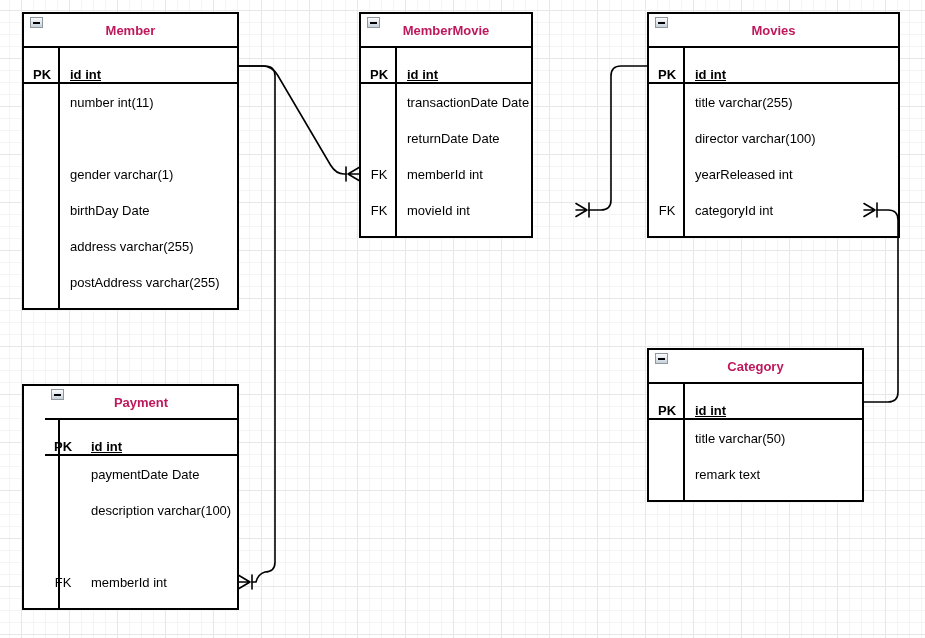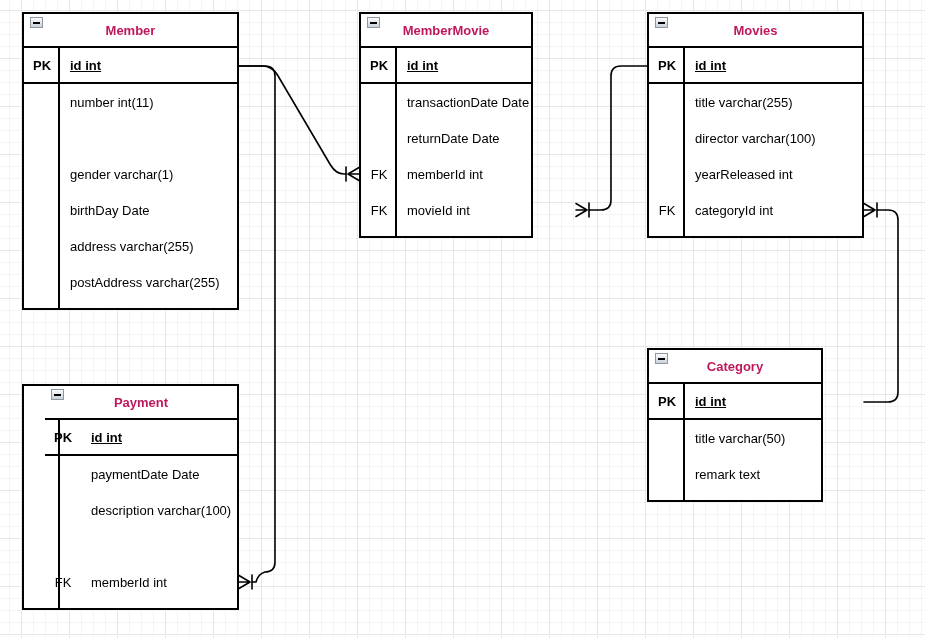--- a/index.html
+++ b/index.html
@@ -68,21 +68,21 @@
     top: 4px;
     height: 2px;
     background: #000000;
   }
 
   .row {
     display: flex;
     height: 36px;
     box-sizing: border-box;
   }
-  .pk-row { border-bottom: 2px solid #000000; }
+  .pk-row { border-bottom: 2px solid #000000; align-items: flex-end; }
   .key-cell {
     width: 36px;
     flex: 0 0 36px;
     display: flex;
     align-items: center;
     justify-content: center;
     font-size: 13px;
     color: #000000;
   }
   .pk-row .key-cell { font-weight: bold; }
@@ -92,22 +92,22 @@
     align-items: center;
     padding-left: 10px;
     font-size: 13px;
     color: #000000;
     white-space: nowrap;
   }
   .pk-row .val-cell { font-weight: bold; text-decoration: underline; }
 
   #member      { left: 22px;  top: 12px;  width: 217px; height: 298px; }
   #membermovie { left: 359px; top: 12px;  width: 174px; height: 226px; }
-  #movies      { left: 647px; top: 12px;  width: 217px; height: 226px; }
-  #category    { left: 647px; top: 348px; width: 176px; height: 154px; }
+  #movies      { left: 647px; top: 12px;  width: 253px; height: 226px; }
+  #category    { left: 647px; top: 348px; width: 217px; height: 154px; }
   #payment     { left: 22px;  top: 384px; width: 217px; height: 226px; padding-left: 21px; }
 
   #wires {
     position: absolute;
     left: 0; top: 0;
     width: 925px;
     height: 638px;
     z-index: 2;
     pointer-events: none;
   }

